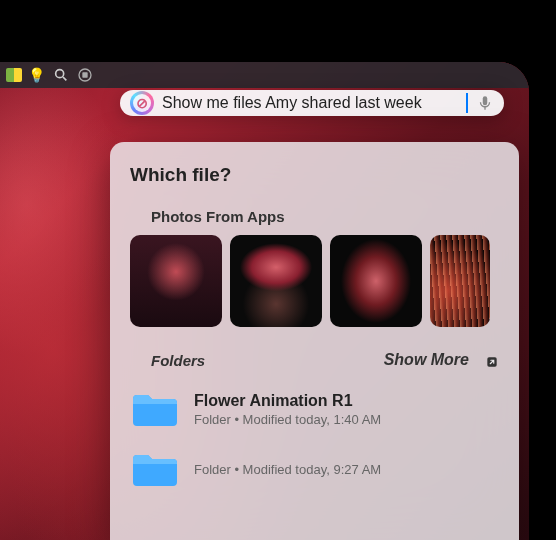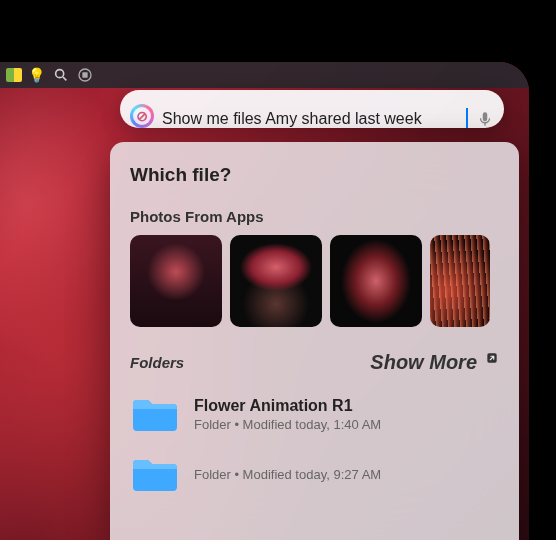--- a/index.html
+++ b/index.html
@@ -58,25 +58,25 @@
       display: flex;
       align-items: center;
       justify-content: center;
       font-size: 14px;
     }
     .siri-pill {
       position: absolute;
       top: 28px;
       left: 120px;
       right: 25px;
-      height: 38px;
+      height: 26px;
       background: rgba(250,250,252,0.95);
       border-radius: 19px;
       display: flex;
-      align-items: flex-end;
+      align-items: center;
       padding: 0 10px;
       gap: 8px;
       box-shadow: 0 4px 20px rgba(0,0,0,0.3);
     }
     .siri-orb {
       width: 24px;
       height: 24px;
       border-radius: 50%;
       background: conic-gradient(from 45deg, #ff6b9d, #c86dd7, #6a82fb, #5edfff, #ff6b9d);
       position: relative;
@@ -141,20 +141,21 @@
       font-size: 19px;
       font-weight: 600;
       color: #222;
       margin-bottom: 22px;
     }
     .section-header {
       font-size: 15px;
       font-weight: 700;
       color: #333;
       margin-bottom: 10px;
+      margin-left: 21px;
     }
     .photo-row {
       display: flex;
       gap: 8px;
       margin-bottom: 24px;
     }
     .photo-thumb {
       width: 92px;
       height: 92px;
       border-radius: 10px;
@@ -186,26 +187,26 @@
         #0a0505;
     }
     .folders-header-row {
       display: flex;
       justify-content: space-between;
       align-items: center;
       margin-bottom: 10px;
       font-style: italic;
     }
     .show-more {
-      font-size: 20px;
+      font-size: 16px;
       font-weight: 600;
       color: #333;
       display: flex;
-      align-items: flex-start;
-      gap: 8px;
+      align-items: flex-end;
+      gap: 16px;
       cursor: pointer;
     }
     .folder-row {
       display: flex;
       align-items: center;
       gap: 14px;
       padding: 10px 0;
       justify-content: flex-end;
     }
     .folder-icon {

